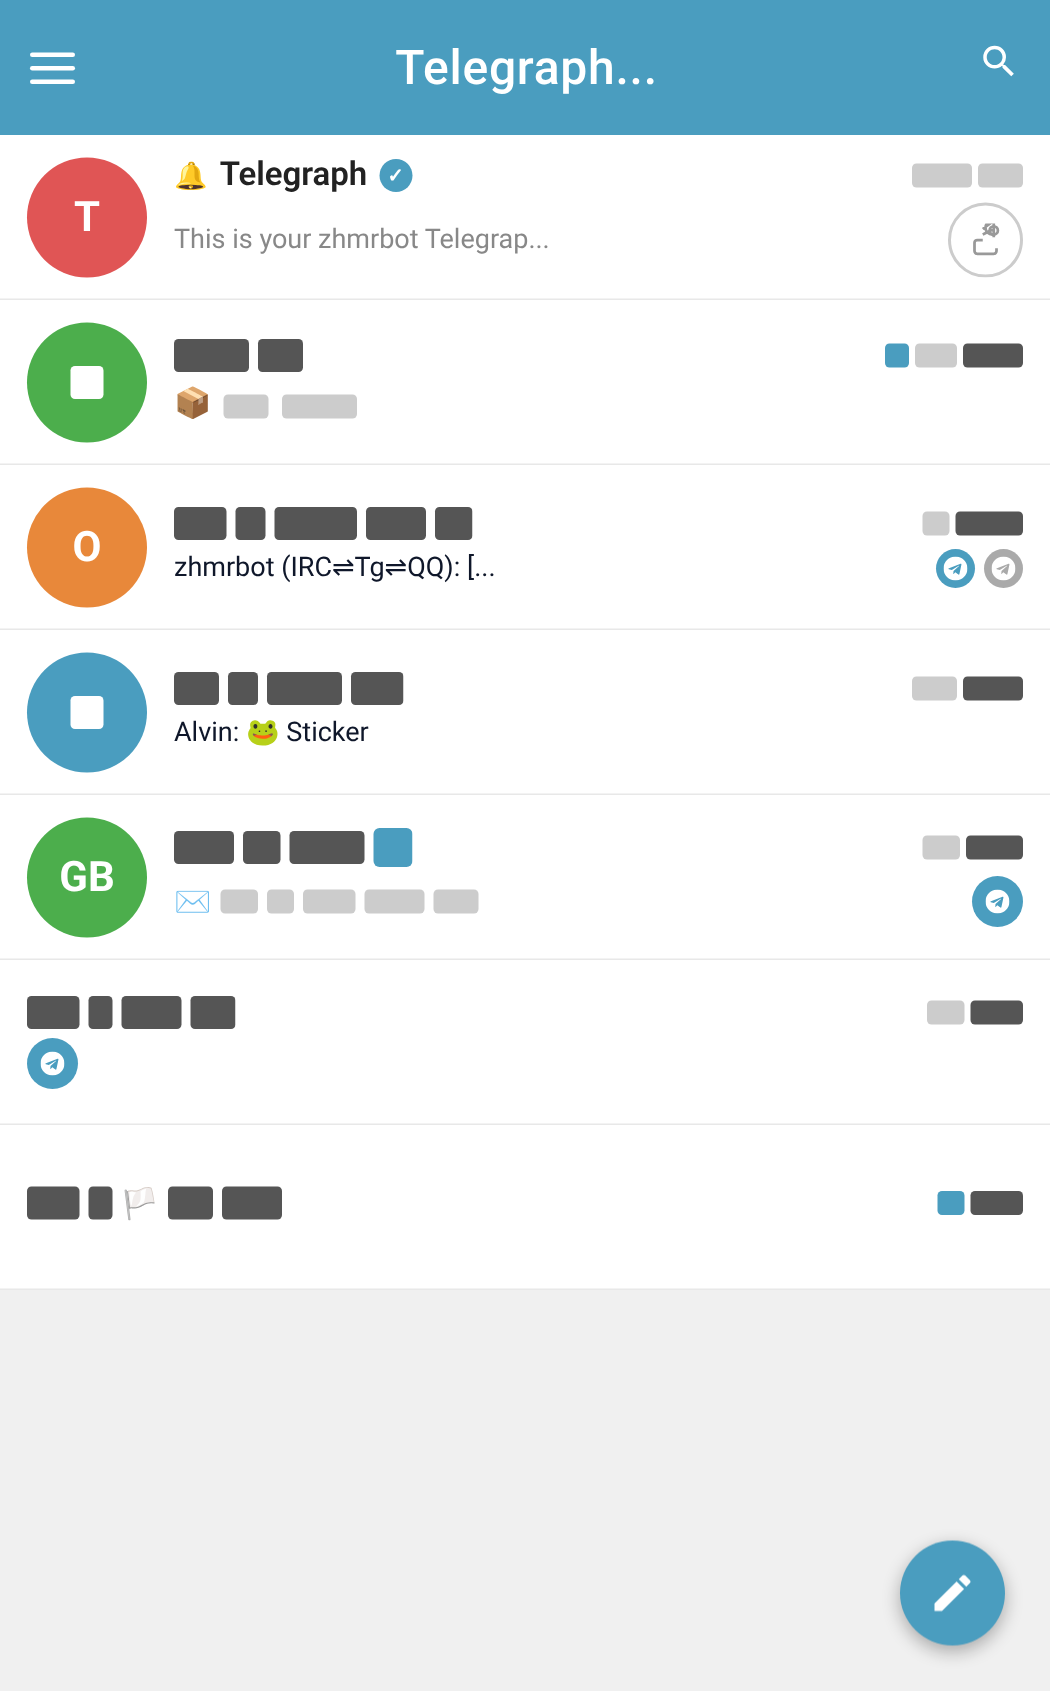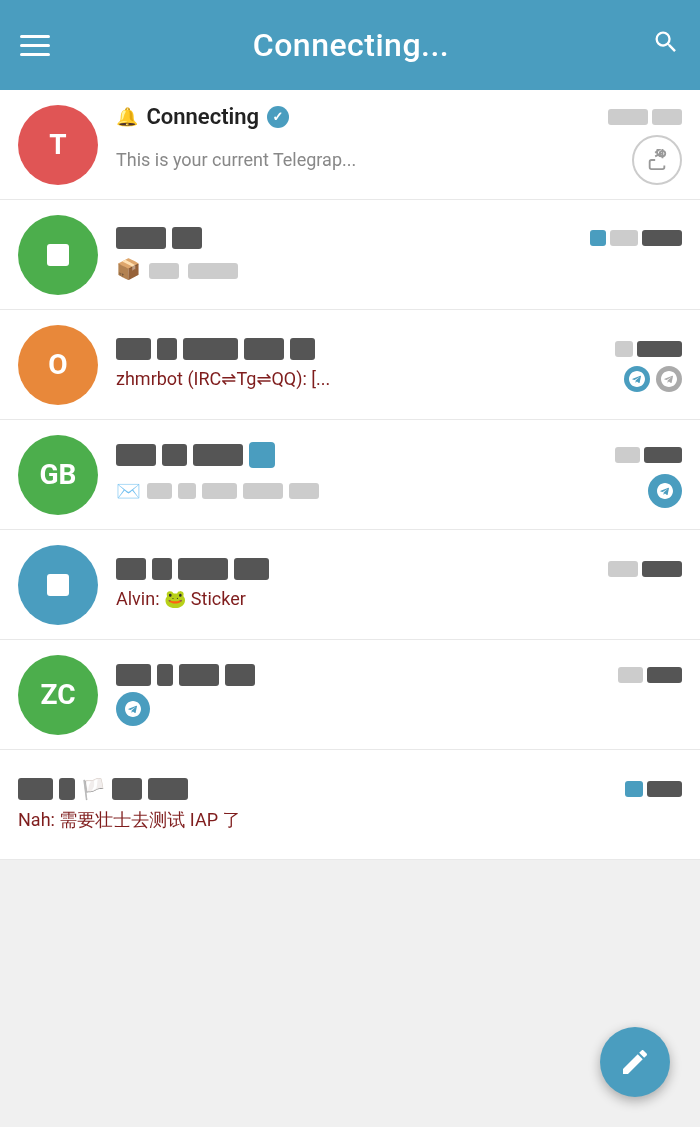--- a/index.html
+++ b/index.html
@@ -131,21 +131,21 @@
     }
     .chat-preview {
       font-size: 18px;
       color: #888;
       white-space: nowrap;
       overflow: hidden;
       text-overflow: ellipsis;
       line-height: 1.4;
     }
     .chat-preview-blue {
-      color: #7f1d1d;
+      color: #0f172a;
       text-align: right;
     }
 
     
     .verified-badge {
       width: 22px;
       height: 22px;
       background: #4a9dbf;
       border-radius: 50%;
       display: inline-flex;
@@ -240,48 +240,48 @@
   </style>
 </head>
 <body>
 
 <div class="topbar">
   <div class="menu-icon">
     <span></span>
     <span></span>
     <span></span>
   </div>
-  <span class="topbar-title">Connecting...</span>
+  <span class="topbar-title">Telegraph...</span>
   <span class="topbar-icon">
     <svg width="28" height="28" viewBox="0 0 24 24" fill="white">
       <path d="M15.5 14h-.79l-.28-.27A6.47 6.47 0 0016 9.5 6.5 6.5 0 109.5 16c1.61 0 3.09-.59 4.23-1.57l.27.28v.79l5 4.99L20.49 19l-4.99-5zm-6 0C7.01 14 5 11.99 5 9.5S7.01 5 9.5 5 14 7.01 14 9.5 11.99 14 9.5 14z"></path>
     </svg>
   </span>
 </div>
 
 <div class="chat-list">
 
   <div class="chat-item">
     <div class="avatar avatar-T">T</div>
     <div class="chat-content">
       <div class="chat-header">
         <div class="chat-name">
           <span style="font-size:18px;">🔔</span>
-          <span>Connecting</span>
+          <span>Telegraph</span>
           <span class="verified-badge">✓</span>
         </div>
         <div class="time-area">
           <div style="display:flex;gap:4px;align-items:center;">
             <span class="blurred-block" style="width:40px;"></span>
             <span class="blurred-block" style="width:30px;"></span>
           </div>
         </div>
       </div>
       <div style="display:flex;align-items:center;justify-content:space-between;">
-        <span class="chat-preview" style="max-width:460px;">This is your current Telegrap...</span>
+        <span class="chat-preview" style="max-width:460px;">This is your zhmrbot Telegrap...</span>
         <div class="share-btn">
           <svg width="22" height="22" viewBox="0 0 24 24" fill="none" stroke="#999" stroke-width="2">
             <path d="M18 8h-1a5 5 0 010-10H18m0 0v12m0-12L10 4m8 0l-8 4"></path>
             <circle cx="18" cy="5" r="3"></circle>
             <path d="M10 12H6a2 2 0 00-2 2v6a2 2 0 002 2h12a2 2 0 002-2v-2"></path>
           </svg>
         </div>
       </div>
     </div>
   </div>
@@ -336,20 +336,41 @@
                 <path d="M12 0C5.373 0 0 5.373 0 12s5.373 12 12 12 12-5.373 12-12S18.627 0 12 0zm5.894 8.221l-1.97 9.28c-.145.658-.537.818-1.084.508l-3-2.21-1.447 1.394c-.16.16-.295.295-.605.295l.213-3.053 5.56-5.023c.242-.213-.054-.333-.373-.12l-6.871 4.326-2.962-.924c-.643-.204-.657-.643.136-.953l11.57-4.461c.537-.194 1.006.131.833.941z"></path>
               </svg>
           </div>
           <div class="tg-icon-preview" style="background:#aaa;">
             <svg viewBox="0 0 24 24">
                 <path d="M12 0C5.373 0 0 5.373 0 12s5.373 12 12 12 12-5.373 12-12S18.627 0 12 0zm5.894 8.221l-1.97 9.28c-.145.658-.537.818-1.084.508l-3-2.21-1.447 1.394c-.16.16-.295.295-.605.295l.213-3.053 5.56-5.023c.242-.213-.054-.333-.373-.12l-6.871 4.326-2.962-.924c-.643-.204-.657-.643.136-.953l11.57-4.461c.537-.194 1.006.131.833.941z"></path>
               </svg>
           </div>
         </div>
       </div>
+    </div>
+  </div>
+
+  <div class="chat-item">
+    <div class="avatar avatar-blue avatar-blue-special"></div>
+    <div class="chat-content">
+      <div class="chat-header">
+        <div class="name-line">
+          <span class="blurred-block blurred-block-dark" style="width:30px;height:22px;"></span>
+          <span class="blurred-block blurred-block-dark" style="width:20px;height:22px;"></span>
+          <span class="blurred-block blurred-block-dark" style="width:50px;height:22px;"></span>
+          <span class="blurred-block blurred-block-dark" style="width:35px;height:22px;"></span>
+        </div>
+        <div class="time-area">
+          <div style="display:flex;gap:4px;align-items:center;">
+            <span class="blurred-block" style="width:30px;height:16px;"></span>
+            <span class="blurred-block blurred-block-dark" style="width:40px;"></span>
+          </div>
+        </div>
+      </div>
+      <span class="chat-preview chat-preview-blue">Alvin: 🐸 Sticker</span>
     </div>
   </div>
 
   <div class="chat-item">
     <div class="avatar avatar-GB">GB</div>
     <div class="chat-content">
       <div class="chat-header">
         <div class="name-line">
           <span class="blurred-block blurred-block-dark" style="width:40px;height:22px;"></span>
           <span class="blurred-block blurred-block-dark" style="width:25px;height:22px;"></span>
@@ -375,42 +396,20 @@
         <div class="tg-icon-preview" style="width:34px;height:34px;">
           <svg viewBox="0 0 24 24">
               <path d="M12 0C5.373 0 0 5.373 0 12s5.373 12 12 12 12-5.373 12-12S18.627 0 12 0zm5.894 8.221l-1.97 9.28c-.145.658-.537.818-1.084.508l-3-2.21-1.447 1.394c-.16.16-.295.295-.605.295l.213-3.053 5.56-5.023c.242-.213-.054-.333-.373-.12l-6.871 4.326-2.962-.924c-.643-.204-.657-.643.136-.953l11.57-4.461c.537-.194 1.006.131.833.941z"></path>
             </svg>
         </div>
       </div>
     </div>
   </div>
 
   <div class="chat-item">
-    <div class="avatar avatar-blue avatar-blue-special"></div>
-    <div class="chat-content">
-      <div class="chat-header">
-        <div class="name-line">
-          <span class="blurred-block blurred-block-dark" style="width:30px;height:22px;"></span>
-          <span class="blurred-block blurred-block-dark" style="width:20px;height:22px;"></span>
-          <span class="blurred-block blurred-block-dark" style="width:50px;height:22px;"></span>
-          <span class="blurred-block blurred-block-dark" style="width:35px;height:22px;"></span>
-        </div>
-        <div class="time-area">
-          <div style="display:flex;gap:4px;align-items:center;">
-            <span class="blurred-block" style="width:30px;height:16px;"></span>
-            <span class="blurred-block blurred-block-dark" style="width:40px;"></span>
-          </div>
-        </div>
-      </div>
-      <span class="chat-preview chat-preview-blue">Alvin: 🐸 Sticker</span>
-    </div>
-  </div>
-
-  <div class="chat-item">
-    <div class="avatar avatar-ZC">ZC</div>
     <div class="chat-content">
       <div class="chat-header">
         <div class="name-line">
           <span class="blurred-block blurred-block-dark" style="width:35px;height:22px;"></span>
           <span class="blurred-block blurred-block-dark" style="width:16px;height:22px;"></span>
           <span class="blurred-block blurred-block-dark" style="width:40px;height:22px;"></span>
           <span class="blurred-block blurred-block-dark" style="width:30px;height:22px;"></span>
         </div>
         <div class="time-area">
           <div style="display:flex;gap:4px;align-items:center;">
@@ -439,21 +438,20 @@
           <span class="blurred-block blurred-block-dark" style="width:30px;height:22px;"></span>
           <span class="blurred-block blurred-block-dark" style="width:40px;height:22px;"></span>
         </div>
         <div class="time-area">
           <div style="display:flex;gap:4px;align-items:center;">
             <span class="blurred-block" style="width:18px;height:16px;background:#4a9dbf;"></span>
             <span class="blurred-block blurred-block-dark" style="width:35px;"></span>
           </div>
         </div>
       </div>
-      <span class="chat-preview chat-preview-blue">Nah: 需要壮士去测试 IAP 了</span>
     </div>
   </div>
 
 </div>
 
 <div class="fab">
   <svg width="32" height="32" viewBox="0 0 24 24" fill="white">
     <path d="M3 17.25V21h3.75L17.81 9.94l-3.75-3.75L3 17.25zM20.71 7.04c.39-.39.39-1.02 0-1.41l-2.34-2.34c-.39-.39-1.02-.39-1.41 0l-1.83 1.83 3.75 3.75 1.83-1.83z"></path>
   </svg>
 </div>

